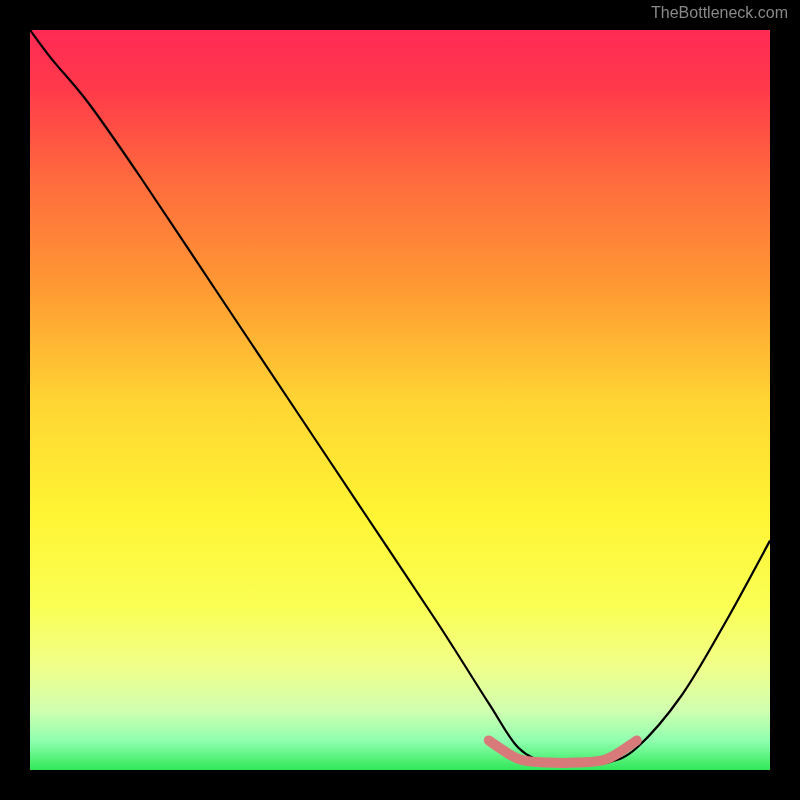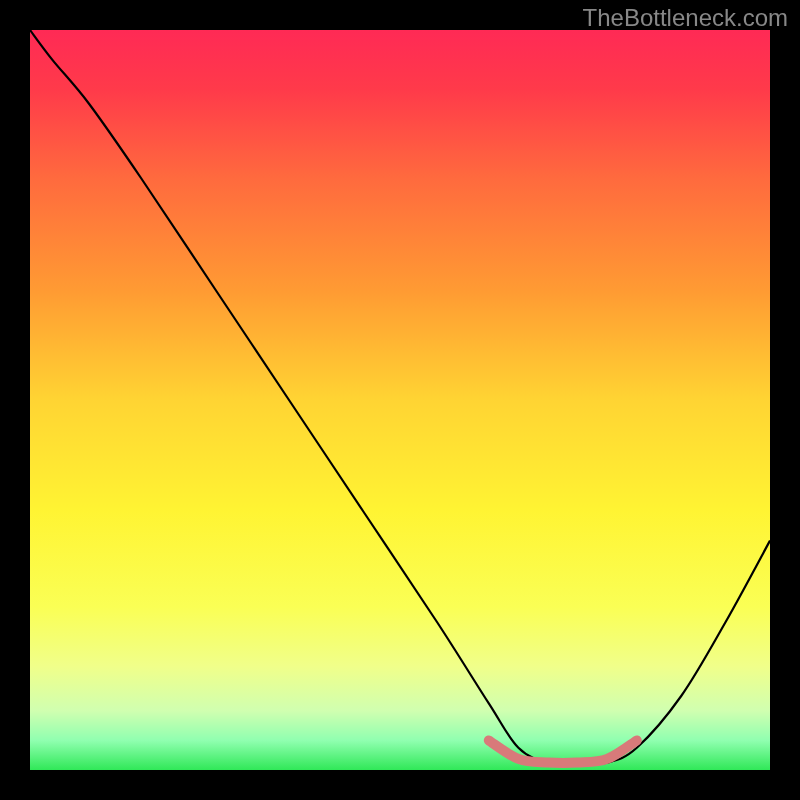--- a/index.html
+++ b/index.html
@@ -8,21 +8,21 @@
     height: 800px;
     background: #000;
     position: relative;
     font-family: Arial, sans-serif;
   }
   .watermark {
     position: absolute;
     top: 4px;
     right: 12px;
     color: #888;
-    font-size: 24px;
+    font-size: 16px;
     z-index: 10;
   }
   .plot-frame {
     position: absolute;
     left: 30px;
     top: 30px;
     width: 740px;
     height: 740px;
     background: #000;
   }

